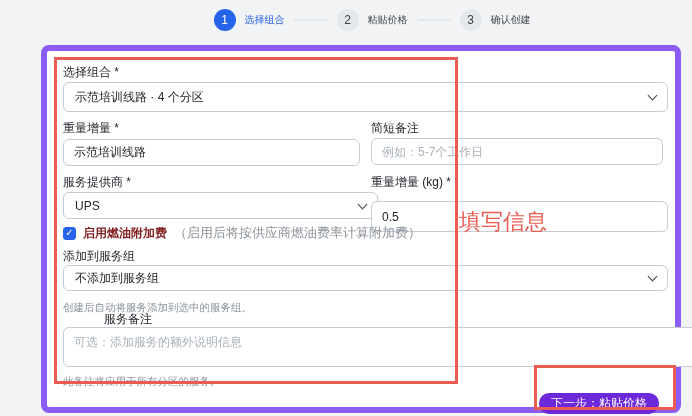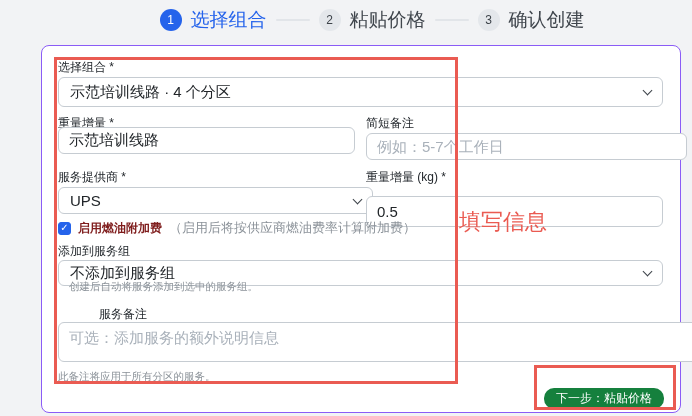--- a/index.html
+++ b/index.html
@@ -18,39 +18,39 @@
     display:flex; justify-content:center; align-items:center; gap:9px;
     padding-left:52px;
   }
   .step { display:flex; align-items:center; gap:9px; }
   .step-circle {
     width:22px; height:22px; border-radius:50%;
     display:flex; align-items:center; justify-content:center;
     font-size:12px; background:#e4e7eb; color:#3d434a;
   }
   .step.active .step-circle { background:#2563eb; color:#fff; }
-  .step-label { font-size:19px; color:#40464d; }
+  .step-label { font-size:10px; color:#40464d; }
   .step.active .step-label { color:#2563eb; }
   .step-line { width:34px; height:2px; background:#e2e5e9; border-radius:1px; }
 
   
   .card {
     position:absolute; left:41px; top:45px; width:640px; height:368px;
-    background:#ffffff; border:1px solid #8b5cf6; border-radius:8px;
+    background:#ffffff; border:6px solid #8b5cf6; border-radius:8px;
   }
   .f-label {
     position:absolute; font-size:12px; color:#22272c; white-space:nowrap;
   }
   .f-helper {
     position:absolute; font-size:10.5px; color:#8b9299; white-space:nowrap;
   }
   .ctrl {
     position:absolute; background:#fff;
     border:1px solid #c6ccd2; border-radius:6px;
-    font-size:15px; color:#212529;
+    font-size:12px; color:#212529;
     font-family:"Liberation Sans","DejaVu Sans",sans-serif;
   }
   input.ctrl { padding:0 10px; }
   input.ctrl::placeholder, textarea.ctrl::placeholder { color:#a9b1ba; }
   .select {
     display:flex; align-items:center; padding:0 26px 0 11px; cursor:pointer;
   }
   .chev {
     position:absolute; right:11px; top:50%;
     width:7px; height:7px; margin-top:-5px;
@@ -70,21 +70,21 @@
     display:flex; align-items:center; justify-content:center;
     color:#fff; font-size:10px; line-height:1; cursor:pointer;
   }
   .chk-label { font-size:12px; font-weight:700; color:#7f1d1d; }
   .chk-hint { font-size:13px; color:#8b9299; }
 
   
   .next-btn {
     position:absolute; right:16px; top:342px;
     height:21px; padding:0 12px;
-    background:#15803d; color:#fff; border:none; border-radius:10px;
+    background:#6d28d9; color:#fff; border:none; border-radius:10px;
     font-size:12px; font-family:"Liberation Sans","DejaVu Sans",sans-serif;
     display:flex; align-items:center; cursor:pointer;
   }
 
   
   .anno-rect {
     position:absolute; border:3px solid #ea5b52; background:transparent;
     pointer-events:none;
   }
   .anno-rect-1 { left:54px; top:57px; width:404px; height:327px; }
@@ -116,24 +116,24 @@
 
 <div class="card">
 
   <div class="f-label" style="left:16px; top:13px;">选择组合 *</div>
   <div class="ctrl select" style="left:16px; top:31px; width:605px; height:30px;">
     <span>示范培训线路 · 4 个分区</span>
     <span class="chev"></span>
   </div>
 
   <div class="f-label" style="left:16px; top:69px;">重量增量 *</div>
-  <input class="ctrl" style="left: 16px; top: 81px; width: 297px; height: 27px;" value="示范培训线路">
+  <input class="ctrl" style="left: 16px; top: 88px; width: 297px; height: 27px;" value="示范培训线路">
 
   <div class="f-label" style="left:324px; top:69px;">简短备注</div>
-  <input class="ctrl" style="left: 324px; top: 87px; width: 321px; height: 27px;" placeholder="例如：5-7个工作日">
+  <input class="ctrl" style="left: 324px; top: 87px; width: 292px; height: 27px;" placeholder="例如：5-7个工作日">
 
   <div class="f-label" style="left:16px; top:123px;">服务提供商 *</div>
   <div class="ctrl select" style="left:16px; top:141px; width:315px; height:27px;">
     <span>UPS</span>
     <span class="chev"></span>
   </div>
 
   <div class="f-label" style="left:324px; top:123px;">重量增量 (kg) *</div>
   <input class="ctrl" style="left: 324px; top: 141px; width: 297px; height: 31px; margin-top: 9px;" value="0.5">
 
@@ -141,21 +141,21 @@
     <span class="chk">✓</span>
     <span class="chk-label">启用燃油附加费</span>
     <span class="chk-hint">（启用后将按供应商燃油费率计算附加费）</span>
   </div>
 
   <div class="f-label" style="left:16px; top:197px;">添加到服务组</div>
   <div class="ctrl select" style="left:16px; top:214px; width:605px; height:26px;">
     <span>不添加到服务组</span>
     <span class="chev"></span>
   </div>
-  <div class="f-helper" style="left:16px; top:234px;margin-left:11px;">创建后自动将服务添加到选中的服务组。</div>
+  <div class="f-helper" style="left:16px; top:250px;">创建后自动将服务添加到选中的服务组。</div>
 
   <div class="f-label" style="left:16px; top:260px;padding-left:41px;">服务备注</div>
   <textarea class="ctrl" style="left: 16px; top: 276px; width: 687px; height: 40px;" placeholder="可选：添加服务的额外说明信息"></textarea>
   <div class="f-helper" style="left:16px; top:324px;">此备注将应用于所有分区的服务。</div>
 
   <button class="next-btn">下一步：粘贴价格</button>
 </div>
 
 <div class="anno-rect anno-rect-1"></div>
 <div class="anno-text">填写信息</div>

